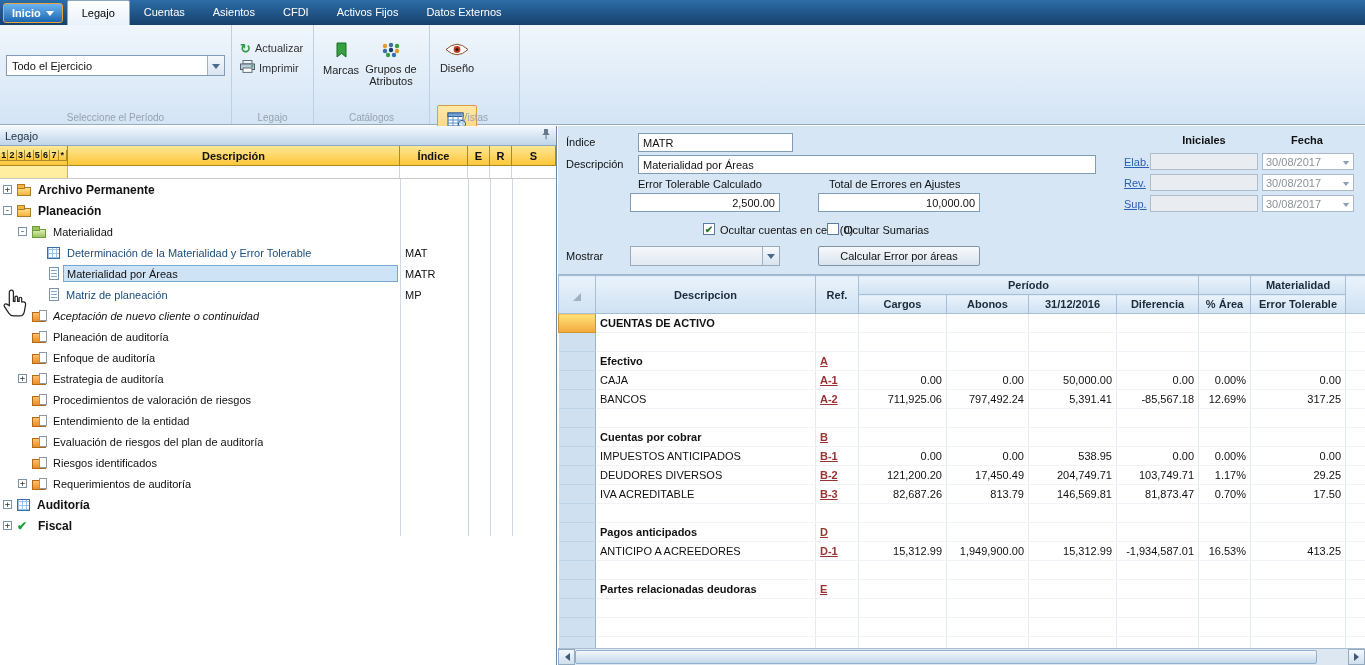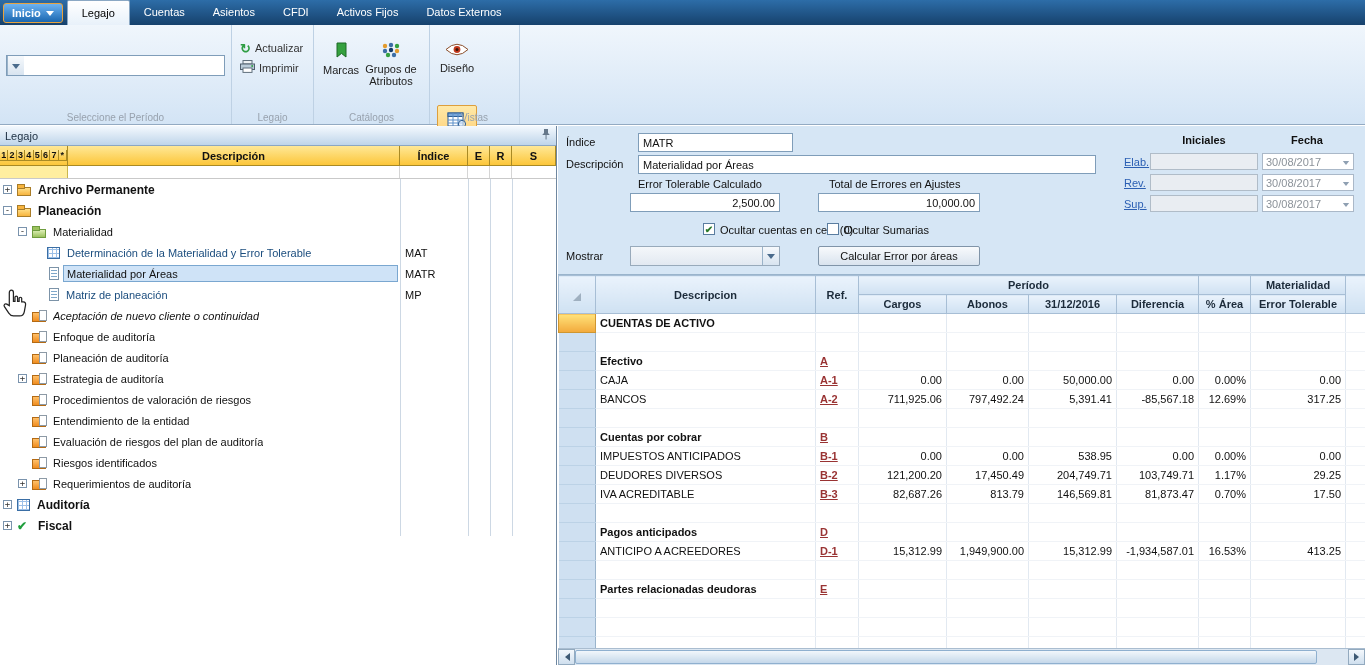--- a/index.html
+++ b/index.html
@@ -158,20 +158,21 @@
       <span>Activos Fijos</span>
     </div>
   <div class="tab">
       <span>Datos Externos</span>
     </div>
 </div>
 
 <div class="ribbon">
   <div class="rgroup g-period">
     <div class="combo">
+      <span class="val">Todo el Ejercicio</span>
       <span class="dd">
           <span class="tri"></span>
         </span>
     </div>
     <div class="rgroup-label">Seleccione el Período</div>
   </div>
 
   <div class="rgroup g-legajo">
     <div class="sbtn">
       <span class="refresh-glyph">↻</span>
@@ -358,34 +359,34 @@
         <div class="tcol tindex"></div>
         <div class="tcol te"></div>
         <div class="tcol tr2"></div>
         <div class="tcol ts"></div>
       </div>
       <div class="trow">
         <div class="tmain" style="padding-left: 18px;">
           <span class="expspace"></span>
           <span class="tico ico-doc-orange"></span>
           <span class="tlabelwrap">
+            <span class="tlabel">Planeación de auditoría</span>
+          </span>
+        </div>
+        <div class="tcol tindex"></div>
+        <div class="tcol te"></div>
+        <div class="tcol tr2"></div>
+        <div class="tcol ts"></div>
+      </div>
+      <div class="trow">
+        <div class="tmain" style="padding-left: 18px;">
+          <span class="expspace"></span>
+          <span class="tico ico-doc-orange"></span>
+          <span class="tlabelwrap">
             <span class="tlabel">Enfoque de auditoría</span>
-          </span>
-        </div>
-        <div class="tcol tindex"></div>
-        <div class="tcol te"></div>
-        <div class="tcol tr2"></div>
-        <div class="tcol ts"></div>
-      </div>
-      <div class="trow">
-        <div class="tmain" style="padding-left: 18px;">
-          <span class="expspace"></span>
-          <span class="tico ico-doc-orange"></span>
-          <span class="tlabelwrap">
-            <span class="tlabel">Planeación de auditoría</span>
           </span>
         </div>
         <div class="tcol tindex"></div>
         <div class="tcol te"></div>
         <div class="tcol tr2"></div>
         <div class="tcol ts"></div>
       </div>
       <div class="trow">
         <div class="tmain" style="padding-left: 18px;">
           <span class="expander">+</span>

